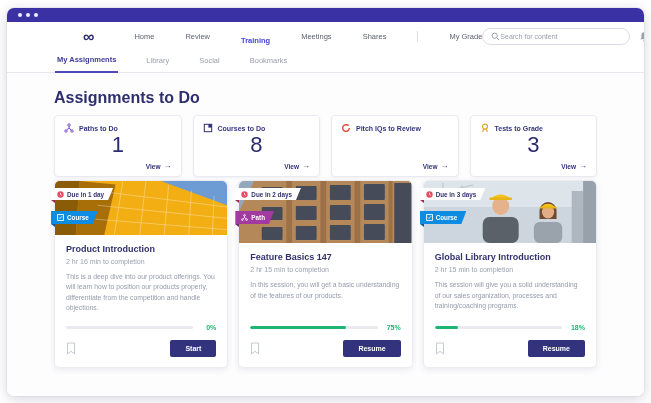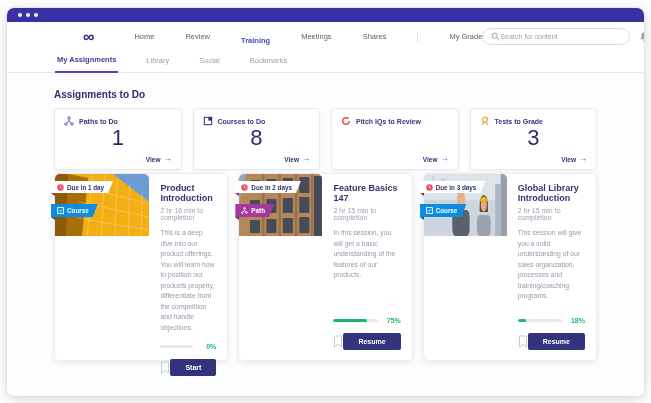--- a/index.html
+++ b/index.html
@@ -27,36 +27,36 @@
   .search input { border:none; outline:none; flex:1; font-size:7px; color:#6a7080;
     font-family:"Liberation Sans", sans-serif; background:transparent; }
   .search input::placeholder { color:#9aa0ad; }
   
   .tabs { display:flex; gap:26px; padding-left:48px; border-bottom:1px solid #e7e8ee;
     height:22px; align-items:flex-end; background:#fff; }
   .tab { font-size:7.5px; color:#9aa0ac; padding:0 2px 7px; cursor:pointer; white-space:nowrap; }
   .tab.active { color:#3d3c96; font-weight:bold; border-bottom:2px solid #4b49bb; margin-bottom:-1px; }
   
   .content { padding:11px 47px 0; background:#fdfdfe; height:calc(100% - 65px); }
-  .section-heading { font-size:10px; font-weight:bold; color:#2e2e6e; margin:5px 0 8px; }
+  .section-heading { font-size:16px; font-weight:bold; color:#2e2e6e; margin:5px 0 8px; }
   
   .stats { display:flex; gap:11px; }
   .stat-card { flex:1; background:#fff; border:1px solid #e9eaf1; border-radius:4px;
     box-shadow:0 1px 3px rgba(44,44,84,.05); padding:7px 9px 6px; height:62px;
     display:flex; flex-direction:column; cursor:pointer; }
   .stat-head { display:flex; align-items:center; gap:5px; font-size:7px; font-weight:bold; color:#35357f; }
   .stat-count { text-align:center; font-size:22px; color:#2b2b6e; line-height:1.05; }
   .stat-view { margin-top:auto; align-self:flex-end; display:flex; align-items:center; gap:3px;
     font-size:6.5px; font-weight:bold; color:#32327d; cursor:pointer; }
   .stat-view .arr { font-size:8px; line-height:1; }
   
   .courses { display:flex; gap:10px; margin-top:3px; padding-bottom:10px; }
   .course-card { flex:1; background:#fff; border:1px solid #ebecf2; border-radius:5px;
     box-shadow:0 2px 6px rgba(44,44,84,.09); position:relative; display:flex;
-    flex-direction:row; height:188px; cursor:pointer; }
+    flex-direction:column; height:188px; cursor:pointer; }
   .course-img { height:62px; border-radius:5px 5px 0 0; overflow:hidden; }
   .course-img svg { display:block; width:100%; height:100%; }
   .badge { position:absolute; left:-4px; display:flex; align-items:center; gap:3px;
     font-size:6.3px; font-weight:bold; padding:0 9px 0 6px; height:12px;
     clip-path:polygon(0 0,100% 0,calc(100% - 5px) 100%,0 100%); z-index:2; }
   .badge.due { top:7px; background:#fff; color:#323270; }
   .badge.type { top:30px; height:13px; color:#fff; }
   .badge.type.course { background:#0d8ce2; }
   .badge.type.path { background:#a23aa0; }
   .fold { position:absolute; left:-4px; width:0; height:0;

